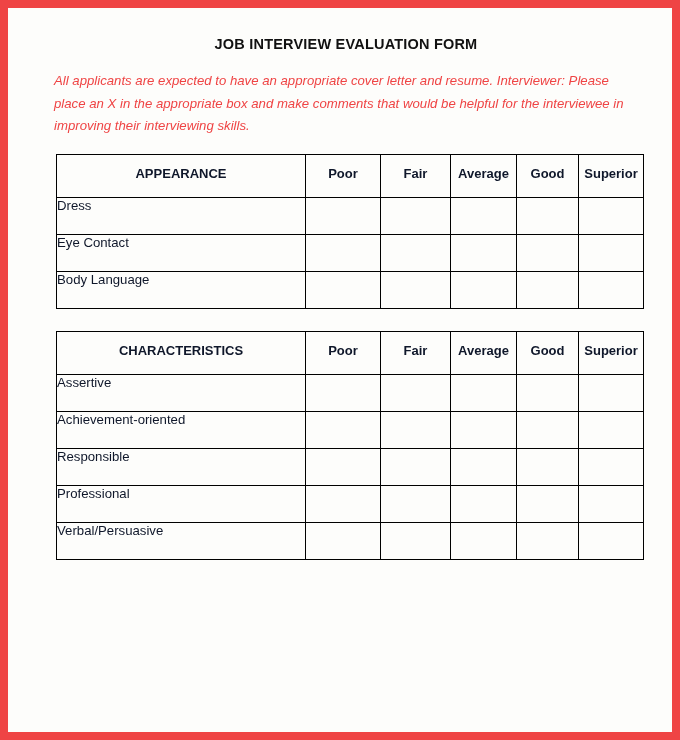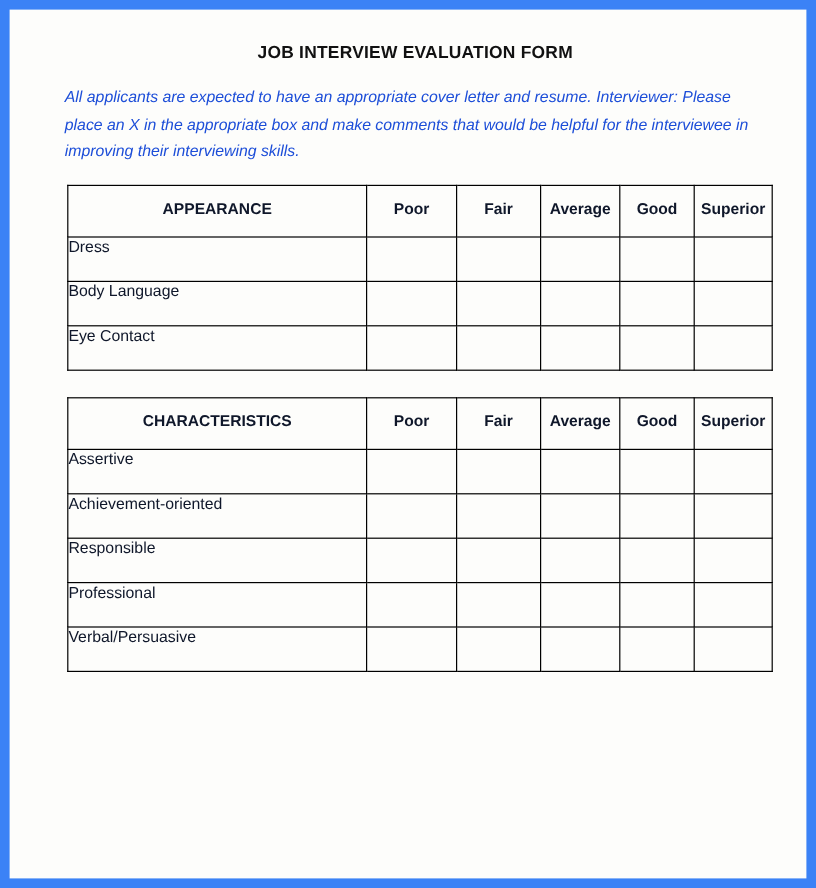--- a/index.html
+++ b/index.html
@@ -10,21 +10,21 @@
     width: 680px;
     height: 740px;
     background: #ffffff;
     font-family: "Liberation Sans", sans-serif;
     overflow: hidden;
   }
   .page-frame {
     box-sizing: border-box;
     width: 680px;
     height: 740px;
-    border: 8px solid #3b82f6;
+    border: 8px solid #ef4444;
     background: #fdfdfb;
     position: relative;
   }
   .page-inner {
     box-sizing: border-box;
     width: 100%;
     height: 100%;
     padding: 0;
     position: relative;
   }
@@ -65,21 +65,21 @@
   .rule-date { width: 80px; margin-left: 1px; }
   .spacer-gap { display: inline-block; width: 22px; }
 
   
   .instructions {
     margin: 0;
     padding: 18px 48px 0 46px;
     font-style: italic;
     font-size: 13.2px;
     line-height: 1.72;
-    color: #1d4ed8;
+    color: #ef4444;
   }
 
   
   .rating-table {
     border-collapse: collapse;
     table-layout: fixed;
     width: 587px;
     margin-left: 48px;
     color: #0f172a;
   }
@@ -157,29 +157,29 @@
       <tbody>
         <tr>
           <td class="row-label">Dress</td>
           <td class="rating-cell"></td>
           <td class="rating-cell"></td>
           <td class="rating-cell"></td>
           <td class="rating-cell"></td>
           <td class="rating-cell"></td>
         </tr>
         <tr>
+          <td class="row-label">Eye Contact</td>
+          <td class="rating-cell"></td>
+          <td class="rating-cell"></td>
+          <td class="rating-cell"></td>
+          <td class="rating-cell"></td>
+          <td class="rating-cell"></td>
+        </tr>
+        <tr>
           <td class="row-label">Body Language</td>
-          <td class="rating-cell"></td>
-          <td class="rating-cell"></td>
-          <td class="rating-cell"></td>
-          <td class="rating-cell"></td>
-          <td class="rating-cell"></td>
-        </tr>
-        <tr>
-          <td class="row-label">Eye Contact</td>
           <td class="rating-cell"></td>
           <td class="rating-cell"></td>
           <td class="rating-cell"></td>
           <td class="rating-cell"></td>
           <td class="rating-cell"></td>
         </tr>
       </tbody>
     </table>
 
     <table class="rating-table table-block-2">

